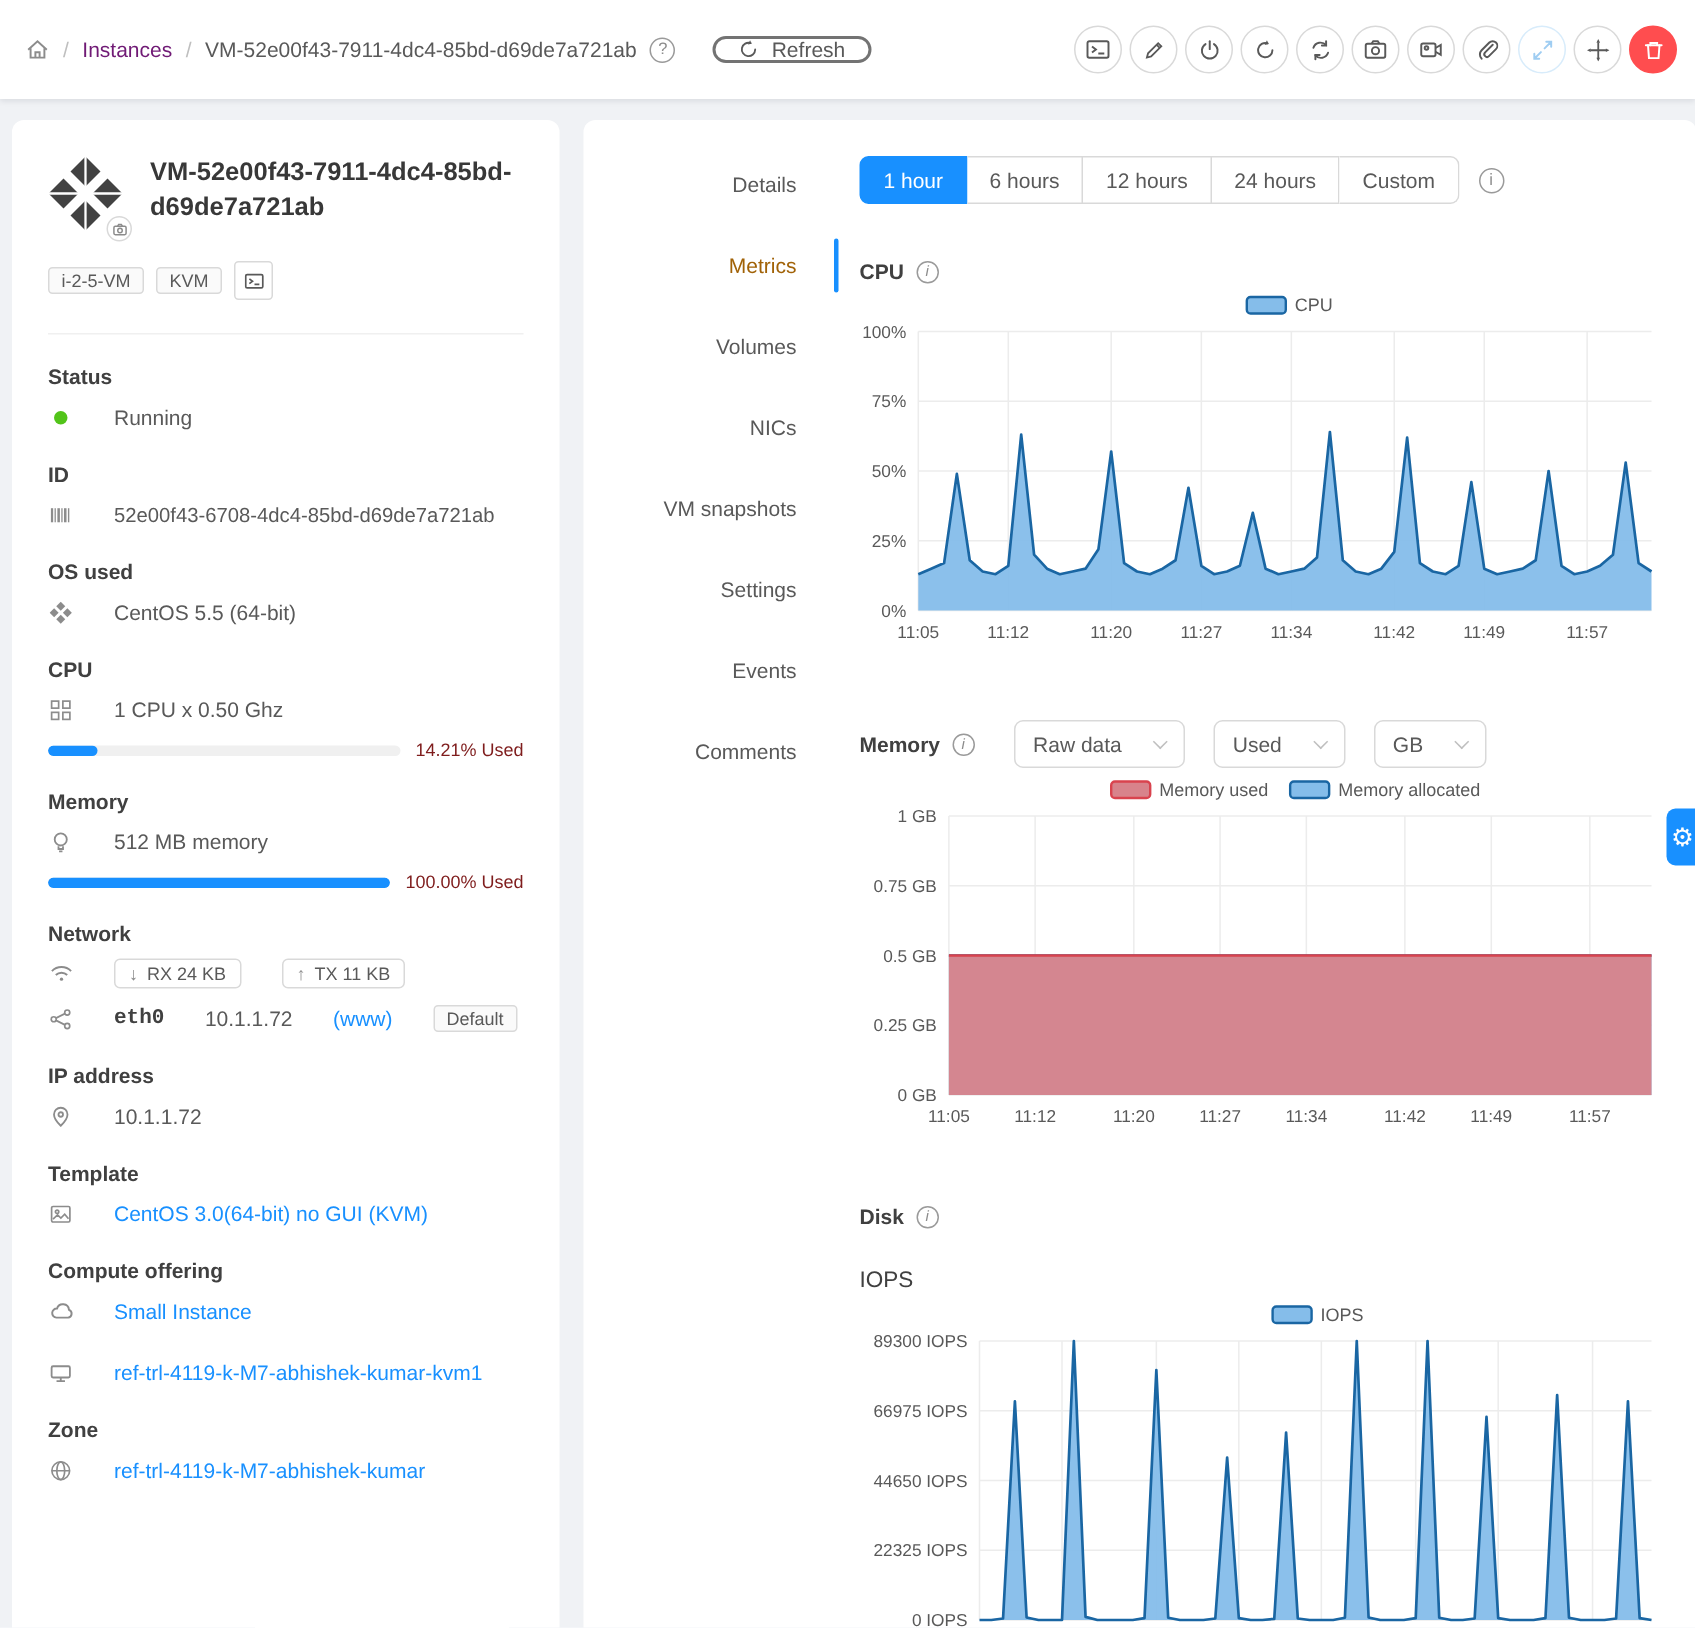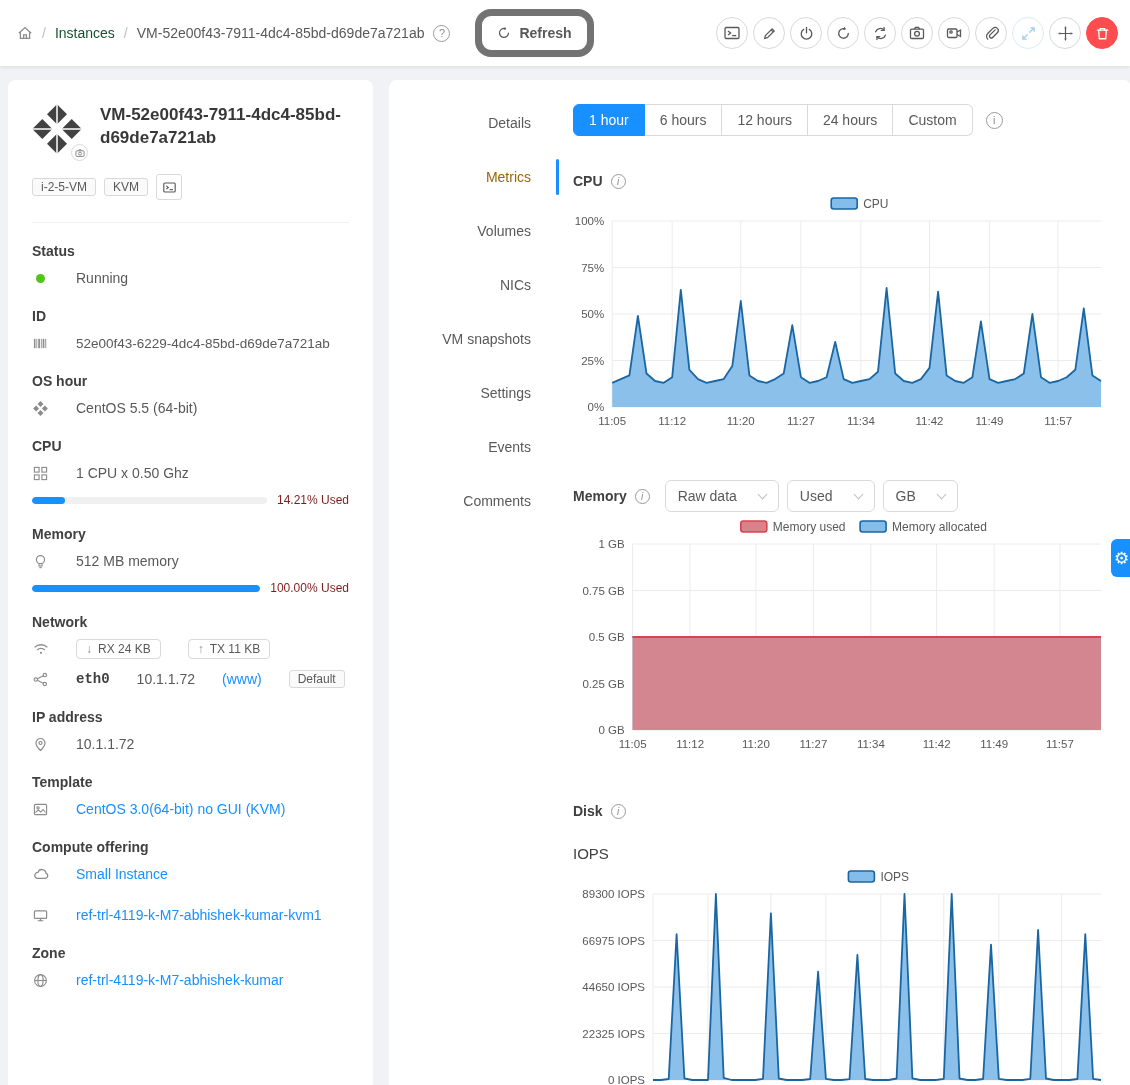--- a/index.html
+++ b/index.html
@@ -2,27 +2,27 @@
 <html><head>
 <meta charset="utf-8">
 <style>
   html,body{margin:0;padding:0;width:1130px;height:1085px;overflow:hidden;
     font-family:"Liberation Sans",sans-serif;background:#f0f2f5;color:#595959;}
   *{box-sizing:border-box;}
   
   .topbar{height:66px;background:#fff;display:flex;align-items:center;padding:0 16px;
     box-shadow:0 1px 4px rgba(0,21,41,.10);position:relative;z-index:5;}
   .crumbs{display:flex;align-items:center;gap:9px;font-size:14px;color:#8c8c8c;}
-  .crumb-link{cursor:pointer;color:#14532d;}
+  .crumb-link{cursor:pointer;color:#701a75;}
   .crumb-current{color:#595959;}
   .crumb-sep{color:#bfbfbf;}
   .circle-help{width:17px;height:17px;border:1px solid #9a9a9a;border-radius:50%;
     font-size:11px;display:inline-flex;align-items:center;justify-content:center;color:#8c8c8c;cursor:pointer;}
-  .refresh-btn{margin-left:16px;height:48px;border:7px solid #737373;border-radius:16px;background:#fff;
-    display:inline-flex;align-items:center;gap:8px;padding:0 15px;font-size:14px;color:#595959;cursor:pointer;font-weight:bold;}
+  .refresh-btn{margin-left:16px;height:18px;border:2px solid #737373;border-radius:16px;background:#fff;
+    display:inline-flex;align-items:center;gap:8px;padding:0 15px;font-size:14px;color:#595959;cursor:pointer;}
   .refresh-btn svg{display:block;}
   .actions{margin-left:auto;display:flex;gap:5px;margin-right:-4px;}
   .action-btn{width:32px;height:32px;min-width:32px;border-radius:50%;border:1px solid #d9d9d9;background:#fff;
     display:flex;align-items:center;justify-content:center;color:#595959;cursor:pointer;padding:0;}
   .action-btn.disabled{border-color:#d8ecfb;color:#9fcdf2;cursor:not-allowed;}
   .action-btn.danger{background:#ff4d4f;border-color:#ff4d4f;color:#fff;}
   
   .content{display:flex;align-items:flex-start;gap:16px;padding:14px 8px;height:1019px;overflow:hidden;}
   .card{background:#fff;border-radius:8px;}
   .left-card{flex:0 0 365px;width:365px;padding:24px;min-height:1200px;}
@@ -69,21 +69,21 @@
   .range-btn:last-child{border-radius:0 6px 6px 0;}
   .range-btn.active{background:#1890ff;border-color:#1890ff;color:#fff;}
   .metric-head{display:flex;align-items:center;gap:8px;margin-top:37px;}
   .metric-title{font-size:14px;font-weight:bold;color:#404040;}
   .info-circle{width:15px;height:15px;border:1px solid #9a9a9a;border-radius:50%;font-size:10px;
     display:inline-flex;align-items:center;justify-content:center;color:#8c8c8c;font-style:italic;cursor:pointer;}
   .select{height:32px;border:1px solid #d9d9d9;border-radius:6px;display:inline-flex;align-items:center;
     padding:0 12px;font-size:14px;color:#595959;background:#fff;cursor:pointer;gap:22px;}
   .chev{width:7px;height:7px;border-right:1.4px solid #bfbfbf;border-bottom:1.4px solid #bfbfbf;
     transform:rotate(45deg);margin-top:-4px;}
-  .mem-controls{display:flex;gap:8px;margin-left:7px;}
+  .mem-controls{display:flex;gap:19px;margin-left:18px;}
   .iops-label{font-size:15px;color:#404040;margin-top:26px;}
   .chart{display:block;margin-top:2px;}
   .chart text.tick{font-size:11.5px;fill:#595959;font-family:"Liberation Sans",sans-serif;}
   .chart text.lg{font-size:12px;fill:#595959;font-family:"Liberation Sans",sans-serif;}
   
   .gear-fab{position:absolute;right:0;top:539px;width:19px;height:38px;background:#1890ff;
     border-radius:6px 0 0 6px;color:#fff;display:flex;align-items:center;overflow:hidden;cursor:pointer;z-index:9;}
   .gear-fab span{font-size:17px;margin-left:3px;}
 </style>
 </head>
@@ -273,26 +273,26 @@
         <span class="icon16">
           <svg width="15" height="15" viewBox="0 0 16 16" fill="currentColor">
             <rect x="1" y="3" width="1.6" height="10"></rect>
               <rect x="3.6" y="3" width="0.9" height="10"></rect>
             <rect x="5.6" y="3" width="1.8" height="10"></rect>
               <rect x="8.4" y="3" width="0.9" height="10"></rect>
             <rect x="10.3" y="3" width="1.8" height="10"></rect>
               <rect x="13.1" y="3" width="1.0" height="10"></rect>
           </svg>
         </span>
-        <span style="font-size:13.5px;">52e00f43-6229-4dc4-85bd-d69de7a721ab</span>
-      </div>
-    </div>
-
-    <div class="sec">
-      <div class="sec-label">OS hour</div>
+        <span style="font-size:13.5px;">52e00f43-6708-4dc4-85bd-d69de7a721ab</span>
+      </div>
+    </div>
+
+    <div class="sec">
+      <div class="sec-label">OS used</div>
       <div class="info-row">
         <span class="icon16">
           <svg width="15" height="15" viewBox="0 0 46 46">
             <g fill="currentColor">
               <rect x="16.5" y="3" width="13" height="13" transform="rotate(45 23 9.5)"></rect>
               <rect x="30" y="16.5" width="13" height="13" transform="rotate(45 36.5 23)"></rect>
               <rect x="16.5" y="30" width="13" height="13" transform="rotate(45 23 36.5)"></rect>
               <rect x="3" y="16.5" width="13" height="13" transform="rotate(45 9.5 23)"></rect>
             </g>
           </svg>

